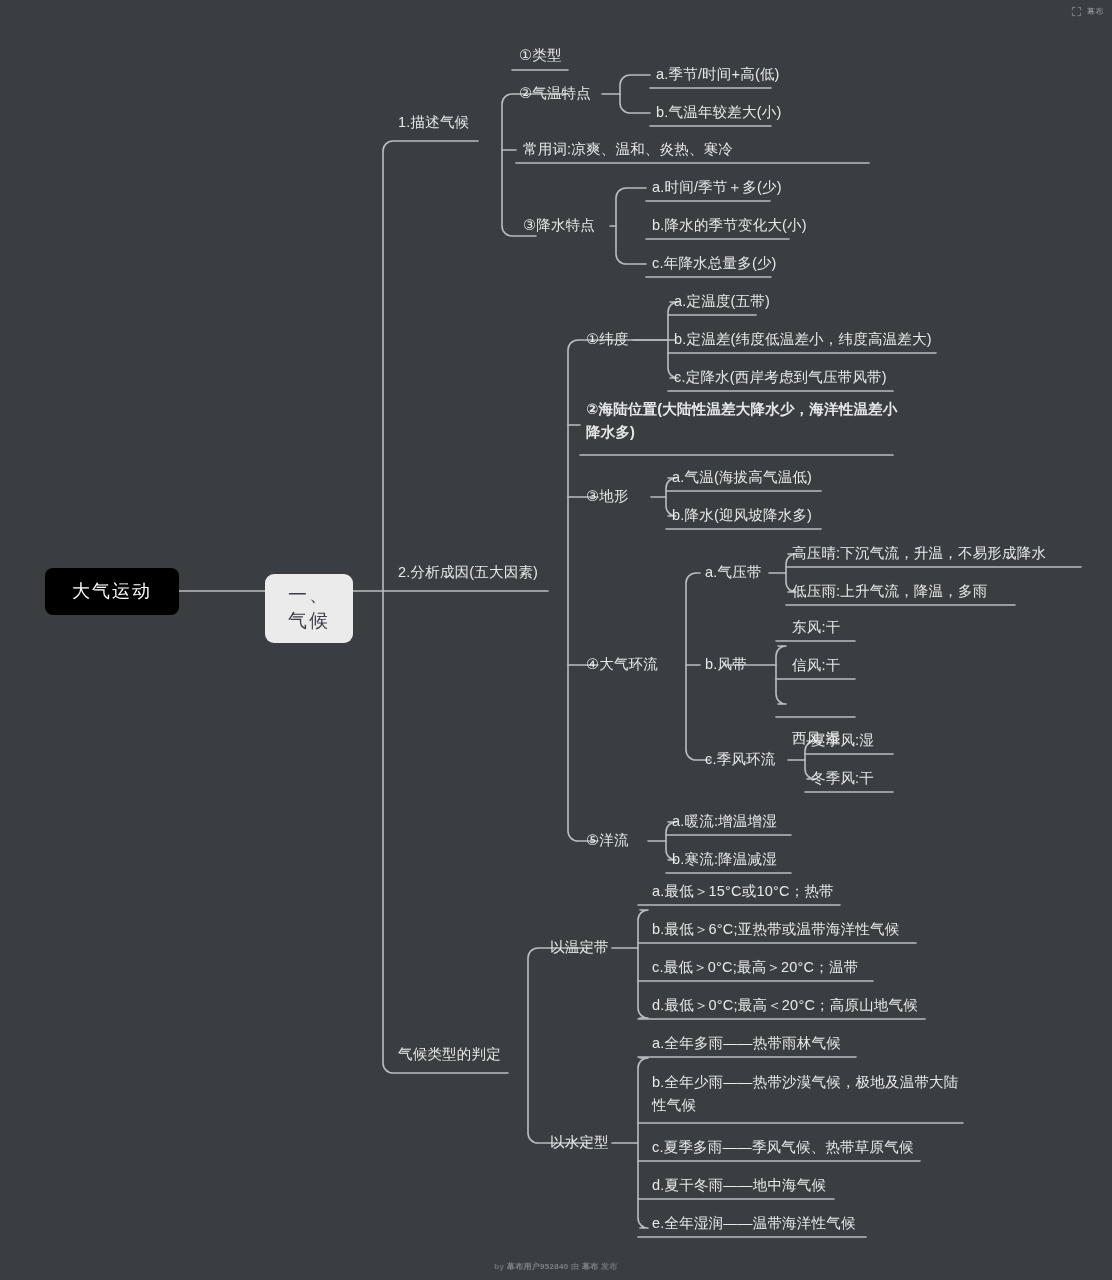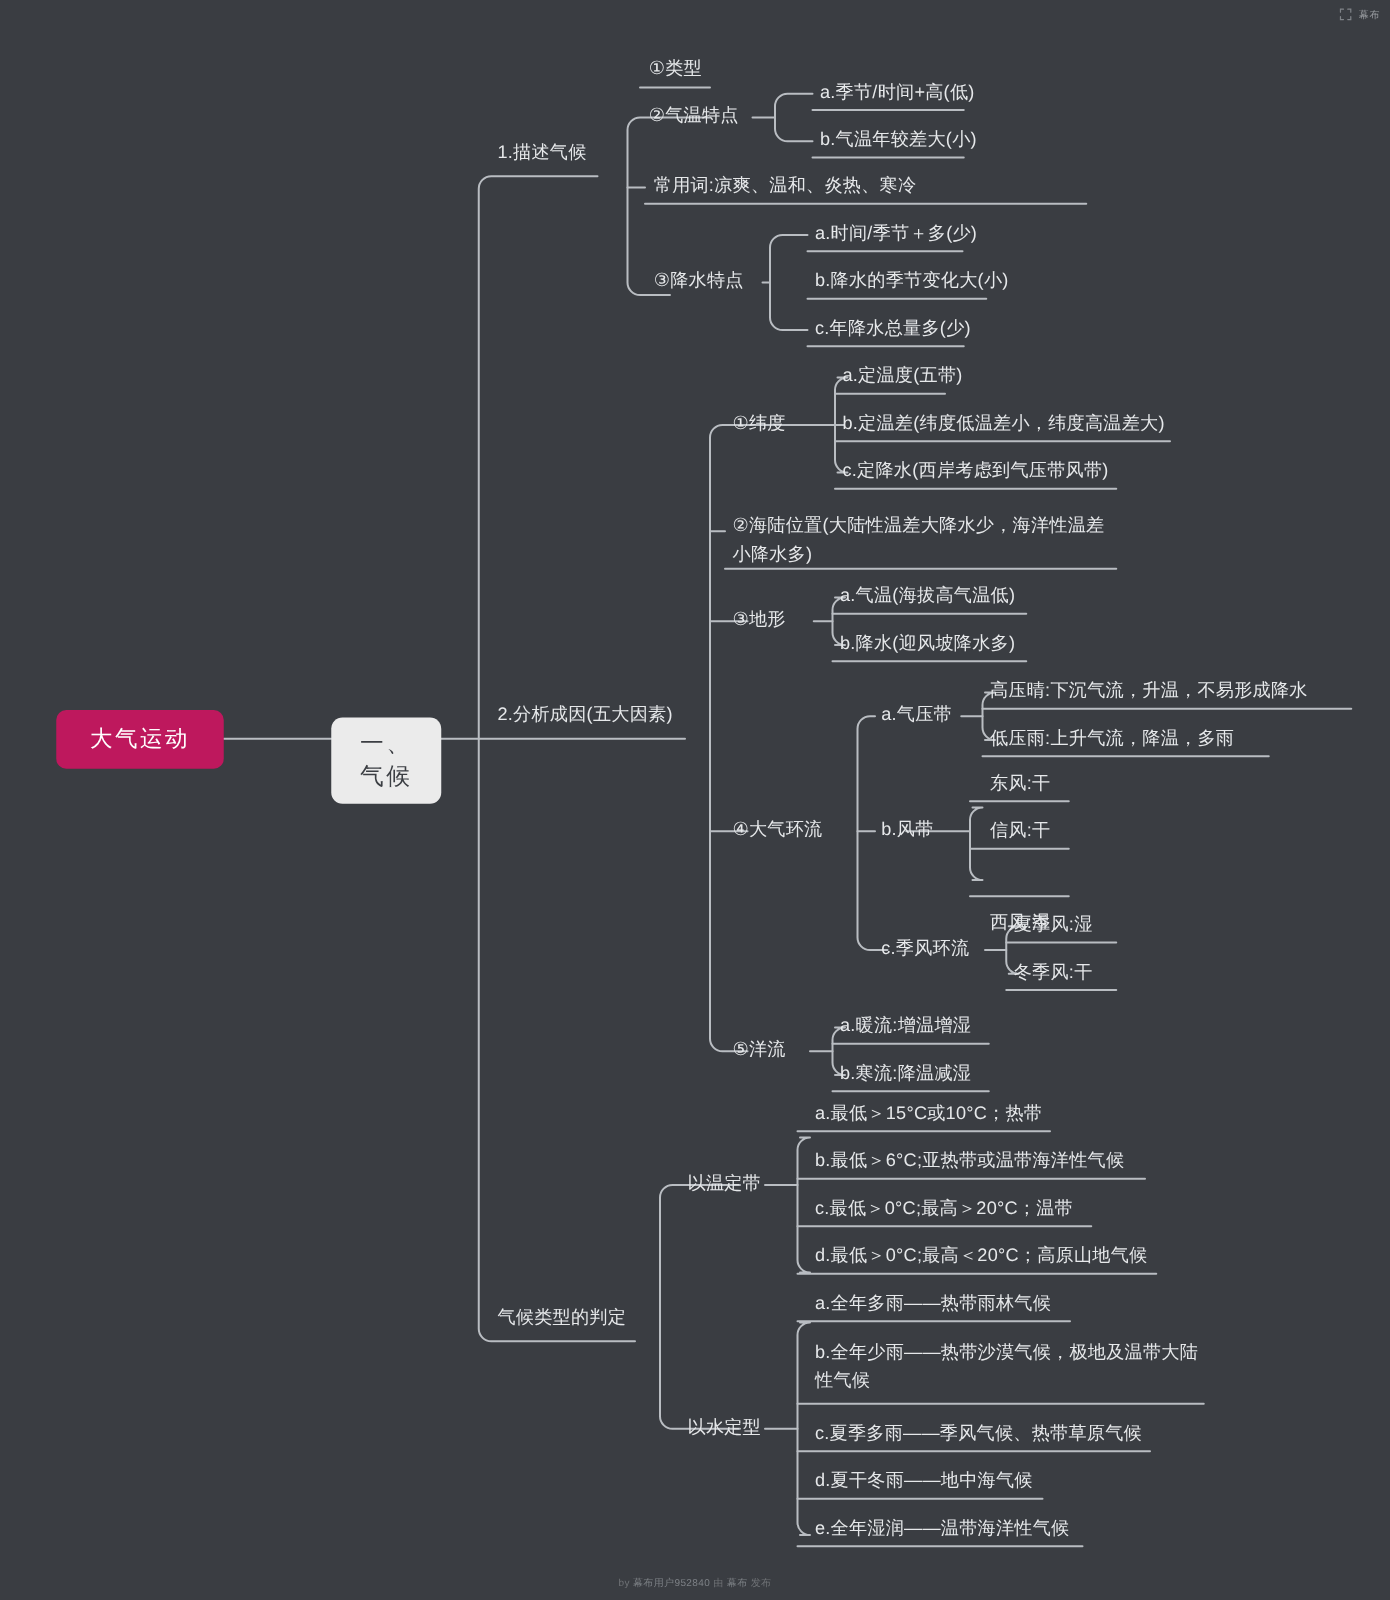--- a/index.html
+++ b/index.html
@@ -65,21 +65,21 @@
     font-size: 14.5px;
     color: #e6e8ea;
     letter-spacing: .2px;
     padding: 1px 2px;
   }
   .node.wrap { white-space: normal; line-height: 1.6; }
 
   .root-node {
     position: absolute;
     z-index: 25;
-    background: #be185d;
+    background: #000000;
     color: #ffffff;
     border-radius: 8px;
     font-size: 18px;
     letter-spacing: 2px;
     padding: 11px 20px 12px 20px;
     box-sizing: border-box;
     text-align: center;
   }
   .chapter-node {
     position: absolute;
@@ -97,20 +97,21 @@
   #watermark {
     position: absolute;
     left: 0;
     bottom: 8px;
     width: 1112px;
     text-align: center;
     font-size: 8px;
     color: #6f7276;
     letter-spacing: .3px;
     z-index: 30;
+    font-weight: bold;
   }
   #watermark .wm-link { color: #7d8186; }
 </style>
 </head>
 <body>
 
 <div id="canvas"></div>
 
 <div id="topbar">
   <svg class="tb-icon" viewBox="0 0 16 16">
@@ -233,21 +234,21 @@
 <div class="node" style="left:521px; top:214px;">③降水特点</div>
 <div class="node" style="left:650px; top:176px;">a.时间/季节＋多(少)</div>
 <div class="node" style="left:650px; top:214px;">b.降水的季节变化大(小)</div>
 <div class="node" style="left:650px; top:252px;">c.年降水总量多(少)</div>
 
 <div class="node" style="left:584px; top:328px;">①纬度</div>
 <div class="node" style="left:672px; top:290px;">a.定温度(五带)</div>
 <div class="node" style="left:672px; top:328px;">b.定温差(纬度低温差小，纬度高温差大)</div>
 <div class="node" style="left:672px; top:366px;">c.定降水(西岸考虑到气压带风带)</div>
 
-<div class="node wrap" style="left:584px; top:409px; width:312px;">②海陆位置(大陆性温差大降水少，海洋性温差小降水多)</div>
+<div class="node wrap" style="left:584px; top:397px; width:312px;font-weight:bold;">②海陆位置(大陆性温差大降水少，海洋性温差小降水多)</div>
 
 <div class="node" style="left:584px; top:485px;">③地形</div>
 <div class="node" style="left:670px; top:466px;">a.气温(海拔高气温低)</div>
 <div class="node" style="left:670px; top:504px;">b.降水(迎风坡降水多)</div>
 
 <div class="node" style="left:584px; top:653px;">④大气环流</div>
 <div class="node" style="left:703px; top:561px;">a.气压带</div>
 <div class="node" style="left:790px; top:542px;">高压晴:下沉气流，升温，不易形成降水</div>
 <div class="node" style="left:790px; top:580px;">低压雨:上升气流，降温，多雨</div>
 <div class="node" style="left:703px; top:653px;">b.风带</div>

